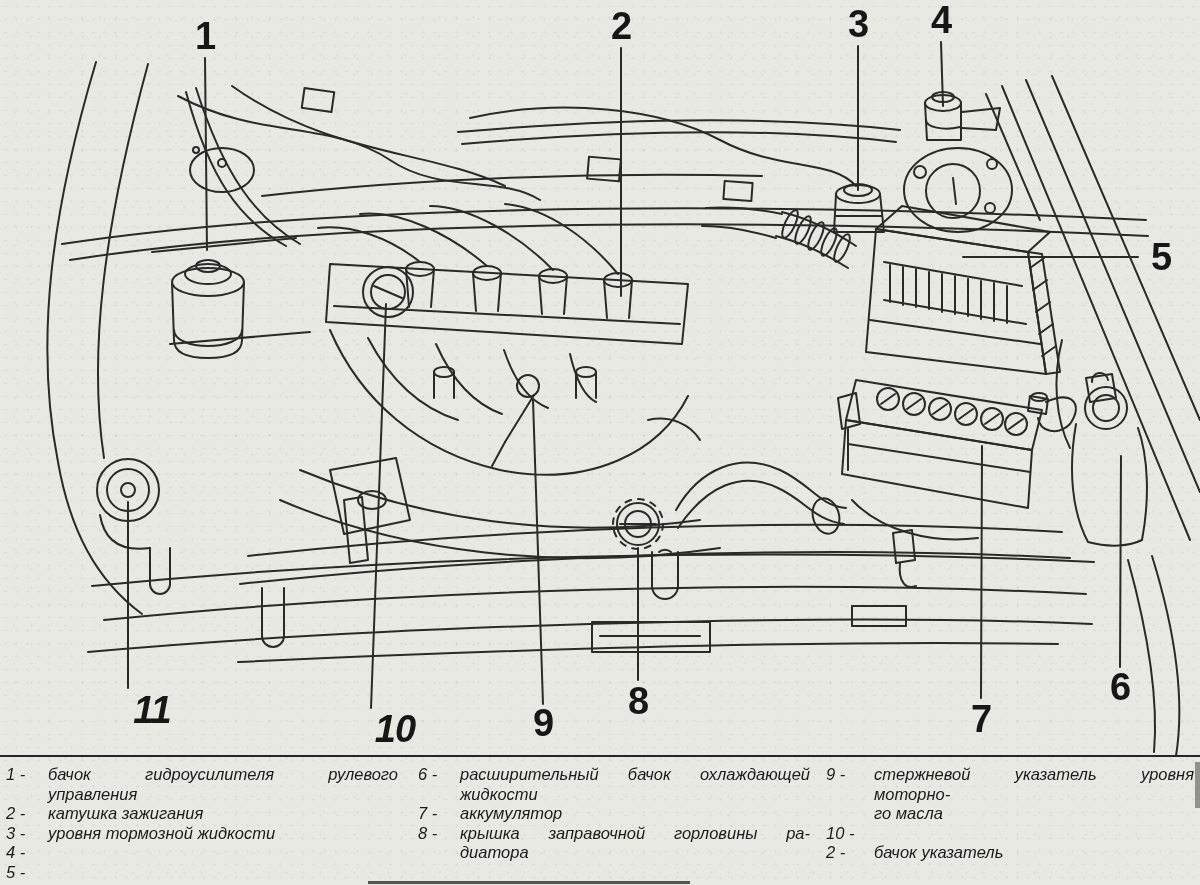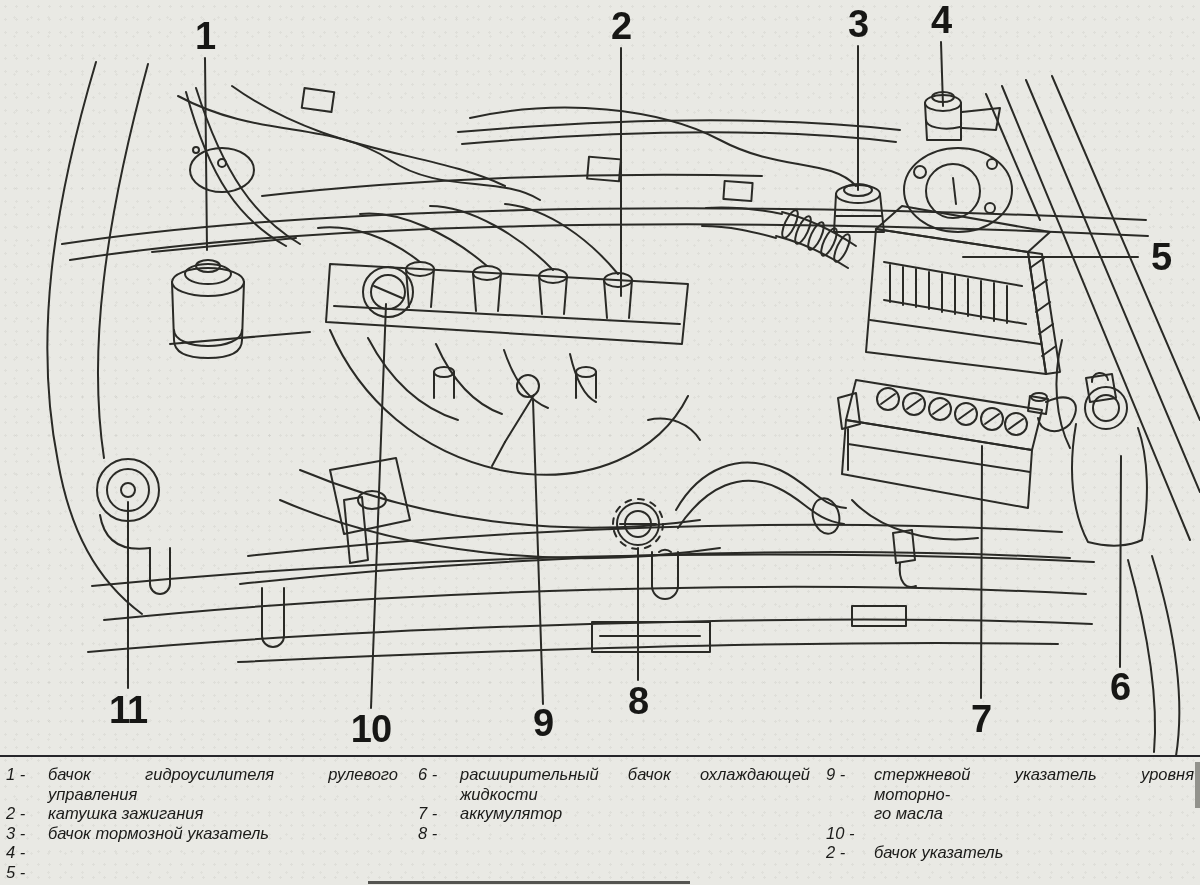--- a/index.html
+++ b/index.html
@@ -20,21 +20,21 @@
     fill:none;stroke:var(--ink,#2a2a26);stroke-width:2;
     stroke-linecap:round;stroke-linejoin:round;
   }
   .callout{
     position:absolute;
     transform:translate(-50%,-50%);
     font-size:38px;font-weight:700;color:#171715;
     letter-spacing:-1px;line-height:1;
     user-select:none;
   }
-  .callout.it{}
+  .callout.it{font-style:italic;margin-left:24px;}
   #separator{position:absolute;left:0;top:755px;width:1200px;height:2px;background:#26262a;}
   #bottom-stub{position:absolute;left:368px;top:881px;width:322px;height:3px;background:#3a3a36;opacity:.85;}
   #edge-smudge{position:absolute;left:1195px;top:762px;width:5px;height:46px;background:#4a4a44;opacity:.55;}
   #legend{position:absolute;left:0;top:763px;width:1200px;height:122px;color:#1b1b19;}
   .lcol{position:absolute;top:2px;}
   .lcol-0{left:6px;width:392px;}
   .lcol-1{left:418px;width:392px;}
   .lcol-2{left:826px;width:368px;}
   .litem{display:grid;grid-template-columns:40px 1fr;column-gap:2px;
     font-style:italic;font-size:16.5px;line-height:19.5px;}
@@ -308,21 +308,21 @@
         </div>
         <div class="litem">
           <span class="lnum">2 -</span>
           <span>
             <span class="lline">катушка зажигания</span>
           </span>
         </div>
         <div class="litem">
           <span class="lnum">3 -</span>
           <span>
-            <span class="lline">бачок тормозной указатель</span>
+            <span class="lline">уровня тормозной жидкости</span>
           </span>
         </div>
         <div class="litem">
           <span class="lnum">4 -</span>
         </div>
         <div class="litem">
           <span class="lnum">5 -</span>
         </div>
       </div>
       <div class="lcol lcol-1">
@@ -334,20 +334,24 @@
           </span>
         </div>
         <div class="litem">
           <span class="lnum">7 -</span>
           <span>
             <span class="lline">аккумулятор</span>
           </span>
         </div>
         <div class="litem">
           <span class="lnum">8 -</span>
+          <span>
+            <span class="lline jfull">крышка заправочной горловины ра-</span>
+            <span class="lline">диатора</span>
+          </span>
         </div>
       </div>
       <div class="lcol lcol-2">
         <div class="litem">
           <span class="lnum">9 -</span>
           <span>
             <span class="lline jfull">стержневой указатель уровня моторно-</span>
             <span class="lline">го масла</span>
           </span>
         </div>

